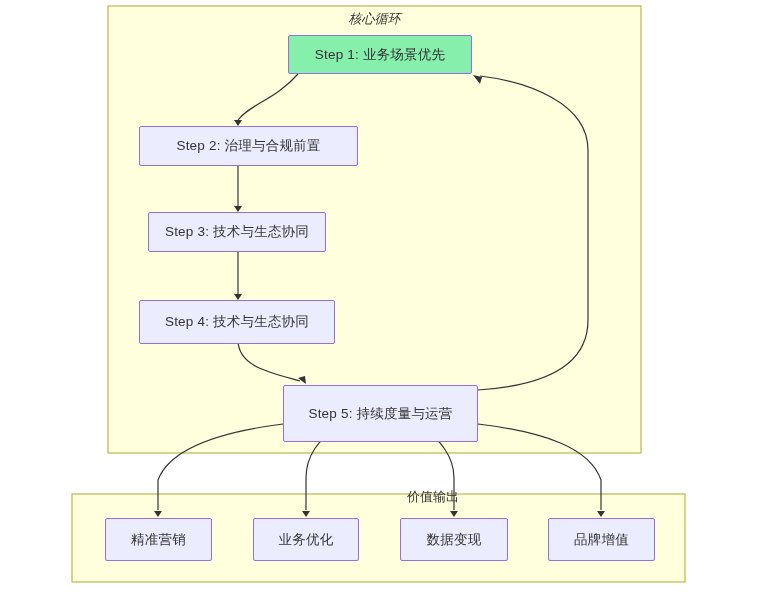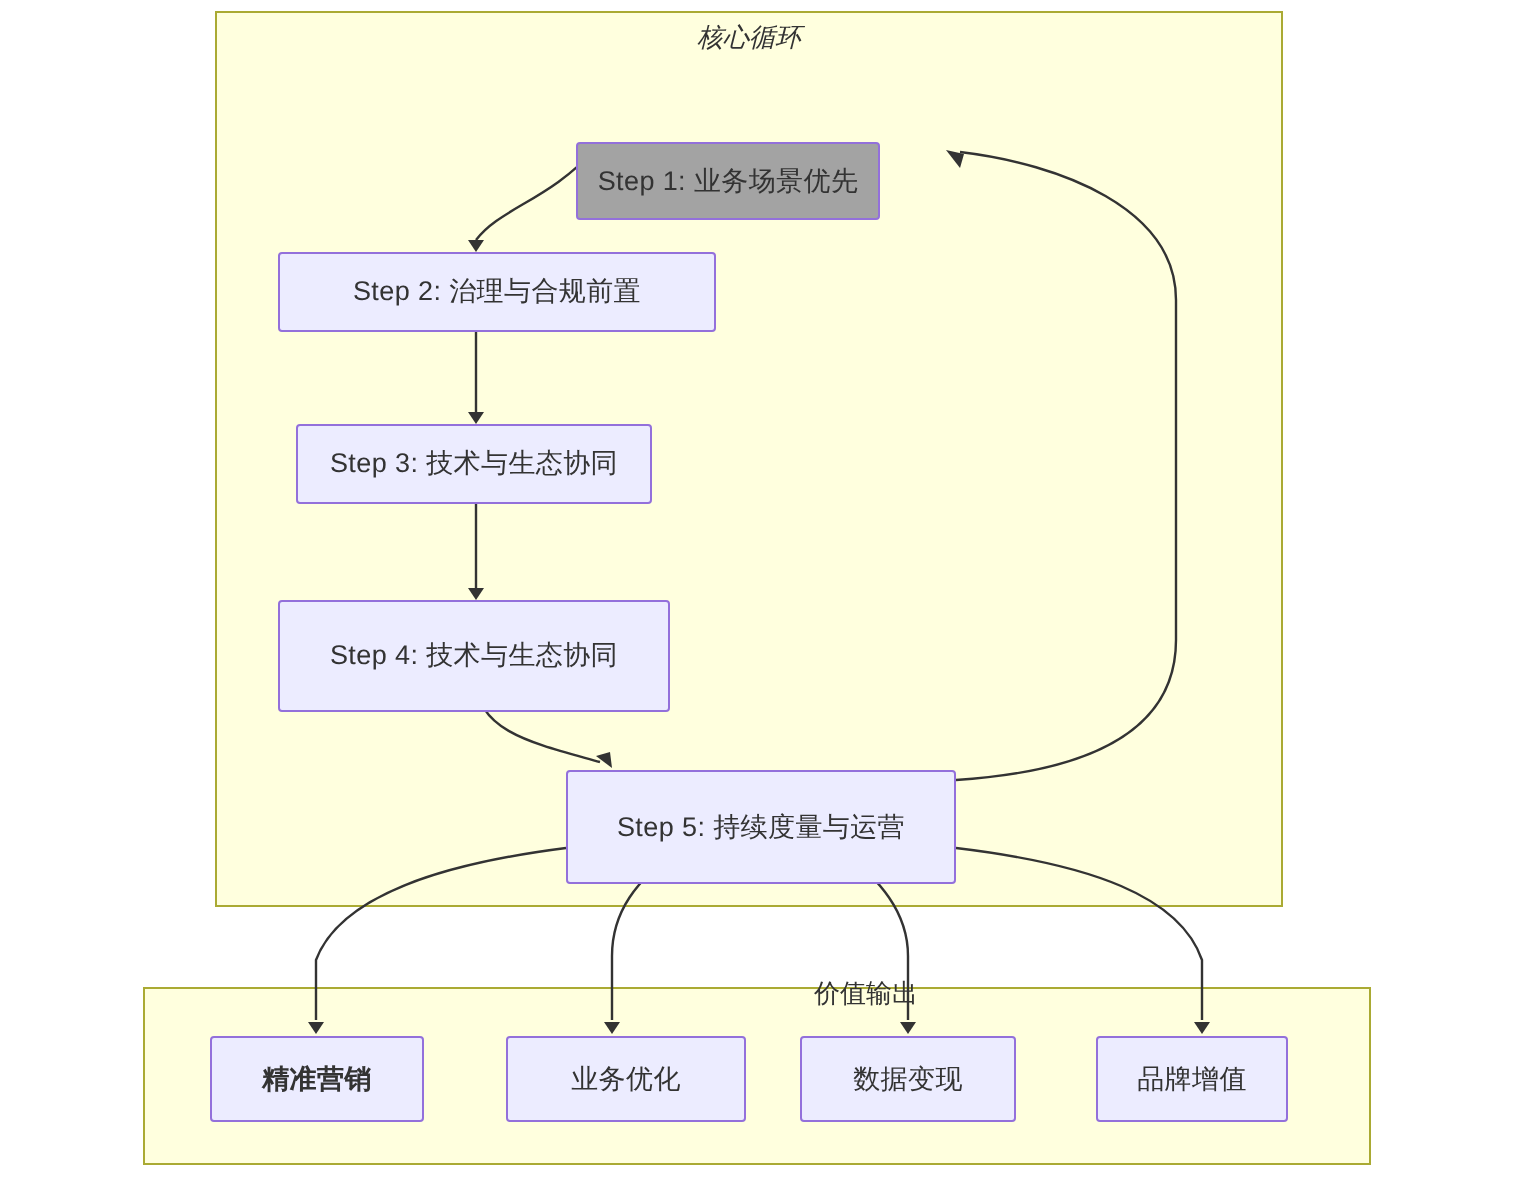--- a/index.html
+++ b/index.html
@@ -93,24 +93,24 @@
         <path d="M 478,424 C 545,432 590,448 601,480 L 601,510" class="edge-path" stroke="#333333"></path>
         <polygon points="597,511 605,511 601,517" class="arrow-head" fill="#333333"></polygon>
       </g>
   </svg>
 
   <div id="cluster-labels">
       <div class="cluster-label" style="left: 108px; top: 10px; width: 533px; font-style: italic;">核心循环</div>
       <div class="cluster-label" style="left: 72px; top: 488px; width: 722px;">价值输出</div>
     </div>
   <div id="nodes-layer">
-      <div class="node-box" style="left: 288px; top: 35px; width: 152px; height: 39px; background: #a3a3a3; border-color: rgb(147, 112, 219); color: rgb(51, 51, 51); margin-top: 36px;">Step 1: 业务场景优先</div>
+      <div class="node-box" style="left: 288px; top: 35px; width: 184px; height: 39px; background: #86efac; border-color: rgb(147, 112, 219); color: rgb(51, 51, 51);">Step 1: 业务场景优先</div>
       <div class="node-box" style="left: 139px; top: 126px; width: 219px; height: 40px; background: rgb(236, 236, 255); border-color: rgb(147, 112, 219); color: rgb(51, 51, 51);">Step 2: 治理与合规前置</div>
       <div class="node-box" style="left: 148px; top: 212px; width: 178px; height: 40px; background: rgb(236, 236, 255); border-color: rgb(147, 112, 219); color: rgb(51, 51, 51);">Step 3: 技术与生态协同</div>
-      <div class="node-box" style="left: 139px; top: 300px; width: 196px; height: 56px; background: rgb(236, 236, 255); border-color: rgb(147, 112, 219); color: rgb(51, 51, 51);">Step 4: 技术与生态协同</div>
+      <div class="node-box" style="left: 139px; top: 300px; width: 196px; height: 44px; background: rgb(236, 236, 255); border-color: rgb(147, 112, 219); color: rgb(51, 51, 51);">Step 4: 技术与生态协同</div>
       <div class="node-box" style="left: 283px; top: 385px; width: 195px; height: 57px; background: rgb(236, 236, 255); border-color: rgb(147, 112, 219); color: rgb(51, 51, 51);">Step 5: 持续度量与运营</div>
-      <div class="node-box" style="left: 105px; top: 518px; width: 107px; height: 43px; background: rgb(236, 236, 255); border-color: rgb(147, 112, 219); color: rgb(51, 51, 51); font-weight: bold;">精准营销</div>
-      <div class="node-box" style="left: 253px; top: 518px; width: 120px; height: 43px; background: rgb(236, 236, 255); border-color: rgb(147, 112, 219); color: rgb(51, 51, 51);">业务优化</div>
+      <div class="node-box" style="left: 105px; top: 518px; width: 107px; height: 43px; background: rgb(236, 236, 255); border-color: rgb(147, 112, 219); color: rgb(51, 51, 51);">精准营销</div>
+      <div class="node-box" style="left: 253px; top: 518px; width: 106px; height: 43px; background: rgb(236, 236, 255); border-color: rgb(147, 112, 219); color: rgb(51, 51, 51);">业务优化</div>
       <div class="node-box" style="left: 400px; top: 518px; width: 108px; height: 43px; background: rgb(236, 236, 255); border-color: rgb(147, 112, 219); color: rgb(51, 51, 51);">数据变现</div>
-      <div class="node-box" style="left: 548px; top: 518px; width: 96px; height: 43px; background: rgb(236, 236, 255); border-color: rgb(147, 112, 219); color: rgb(51, 51, 51);">品牌增值</div>
+      <div class="node-box" style="left: 548px; top: 518px; width: 107px; height: 43px; background: rgb(236, 236, 255); border-color: rgb(147, 112, 219); color: rgb(51, 51, 51);">品牌增值</div>
     </div>
 
 </div>
 
 </body></html>

